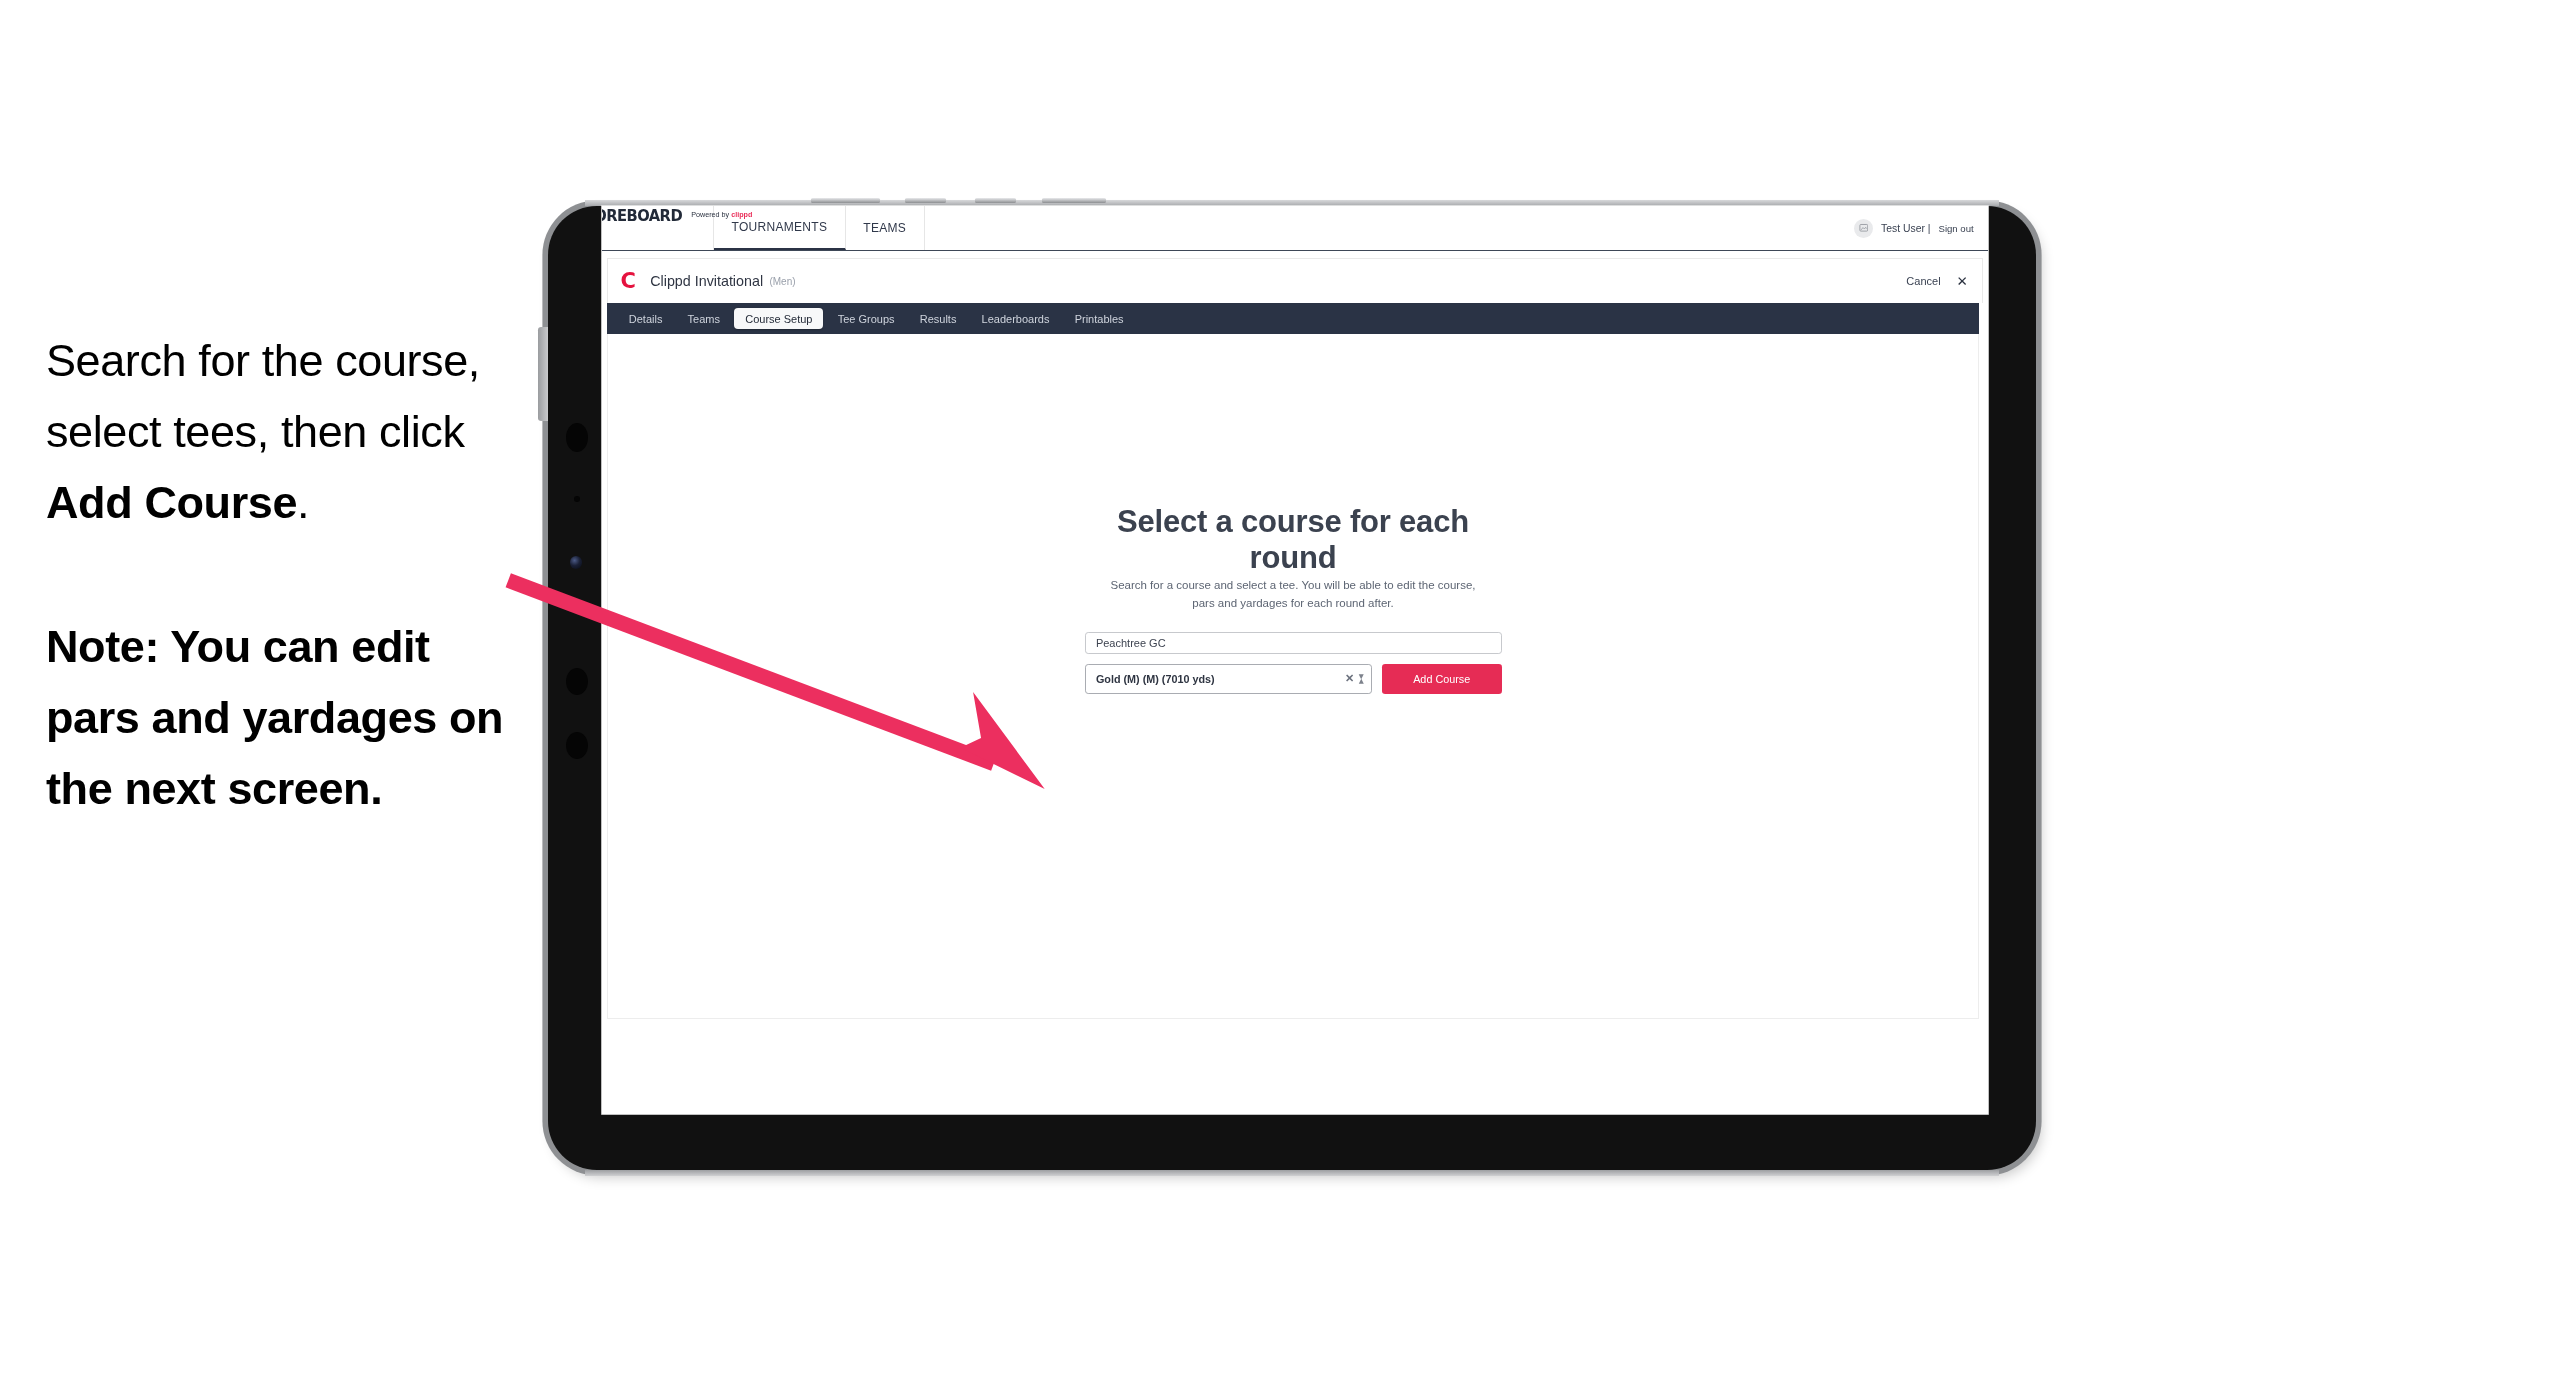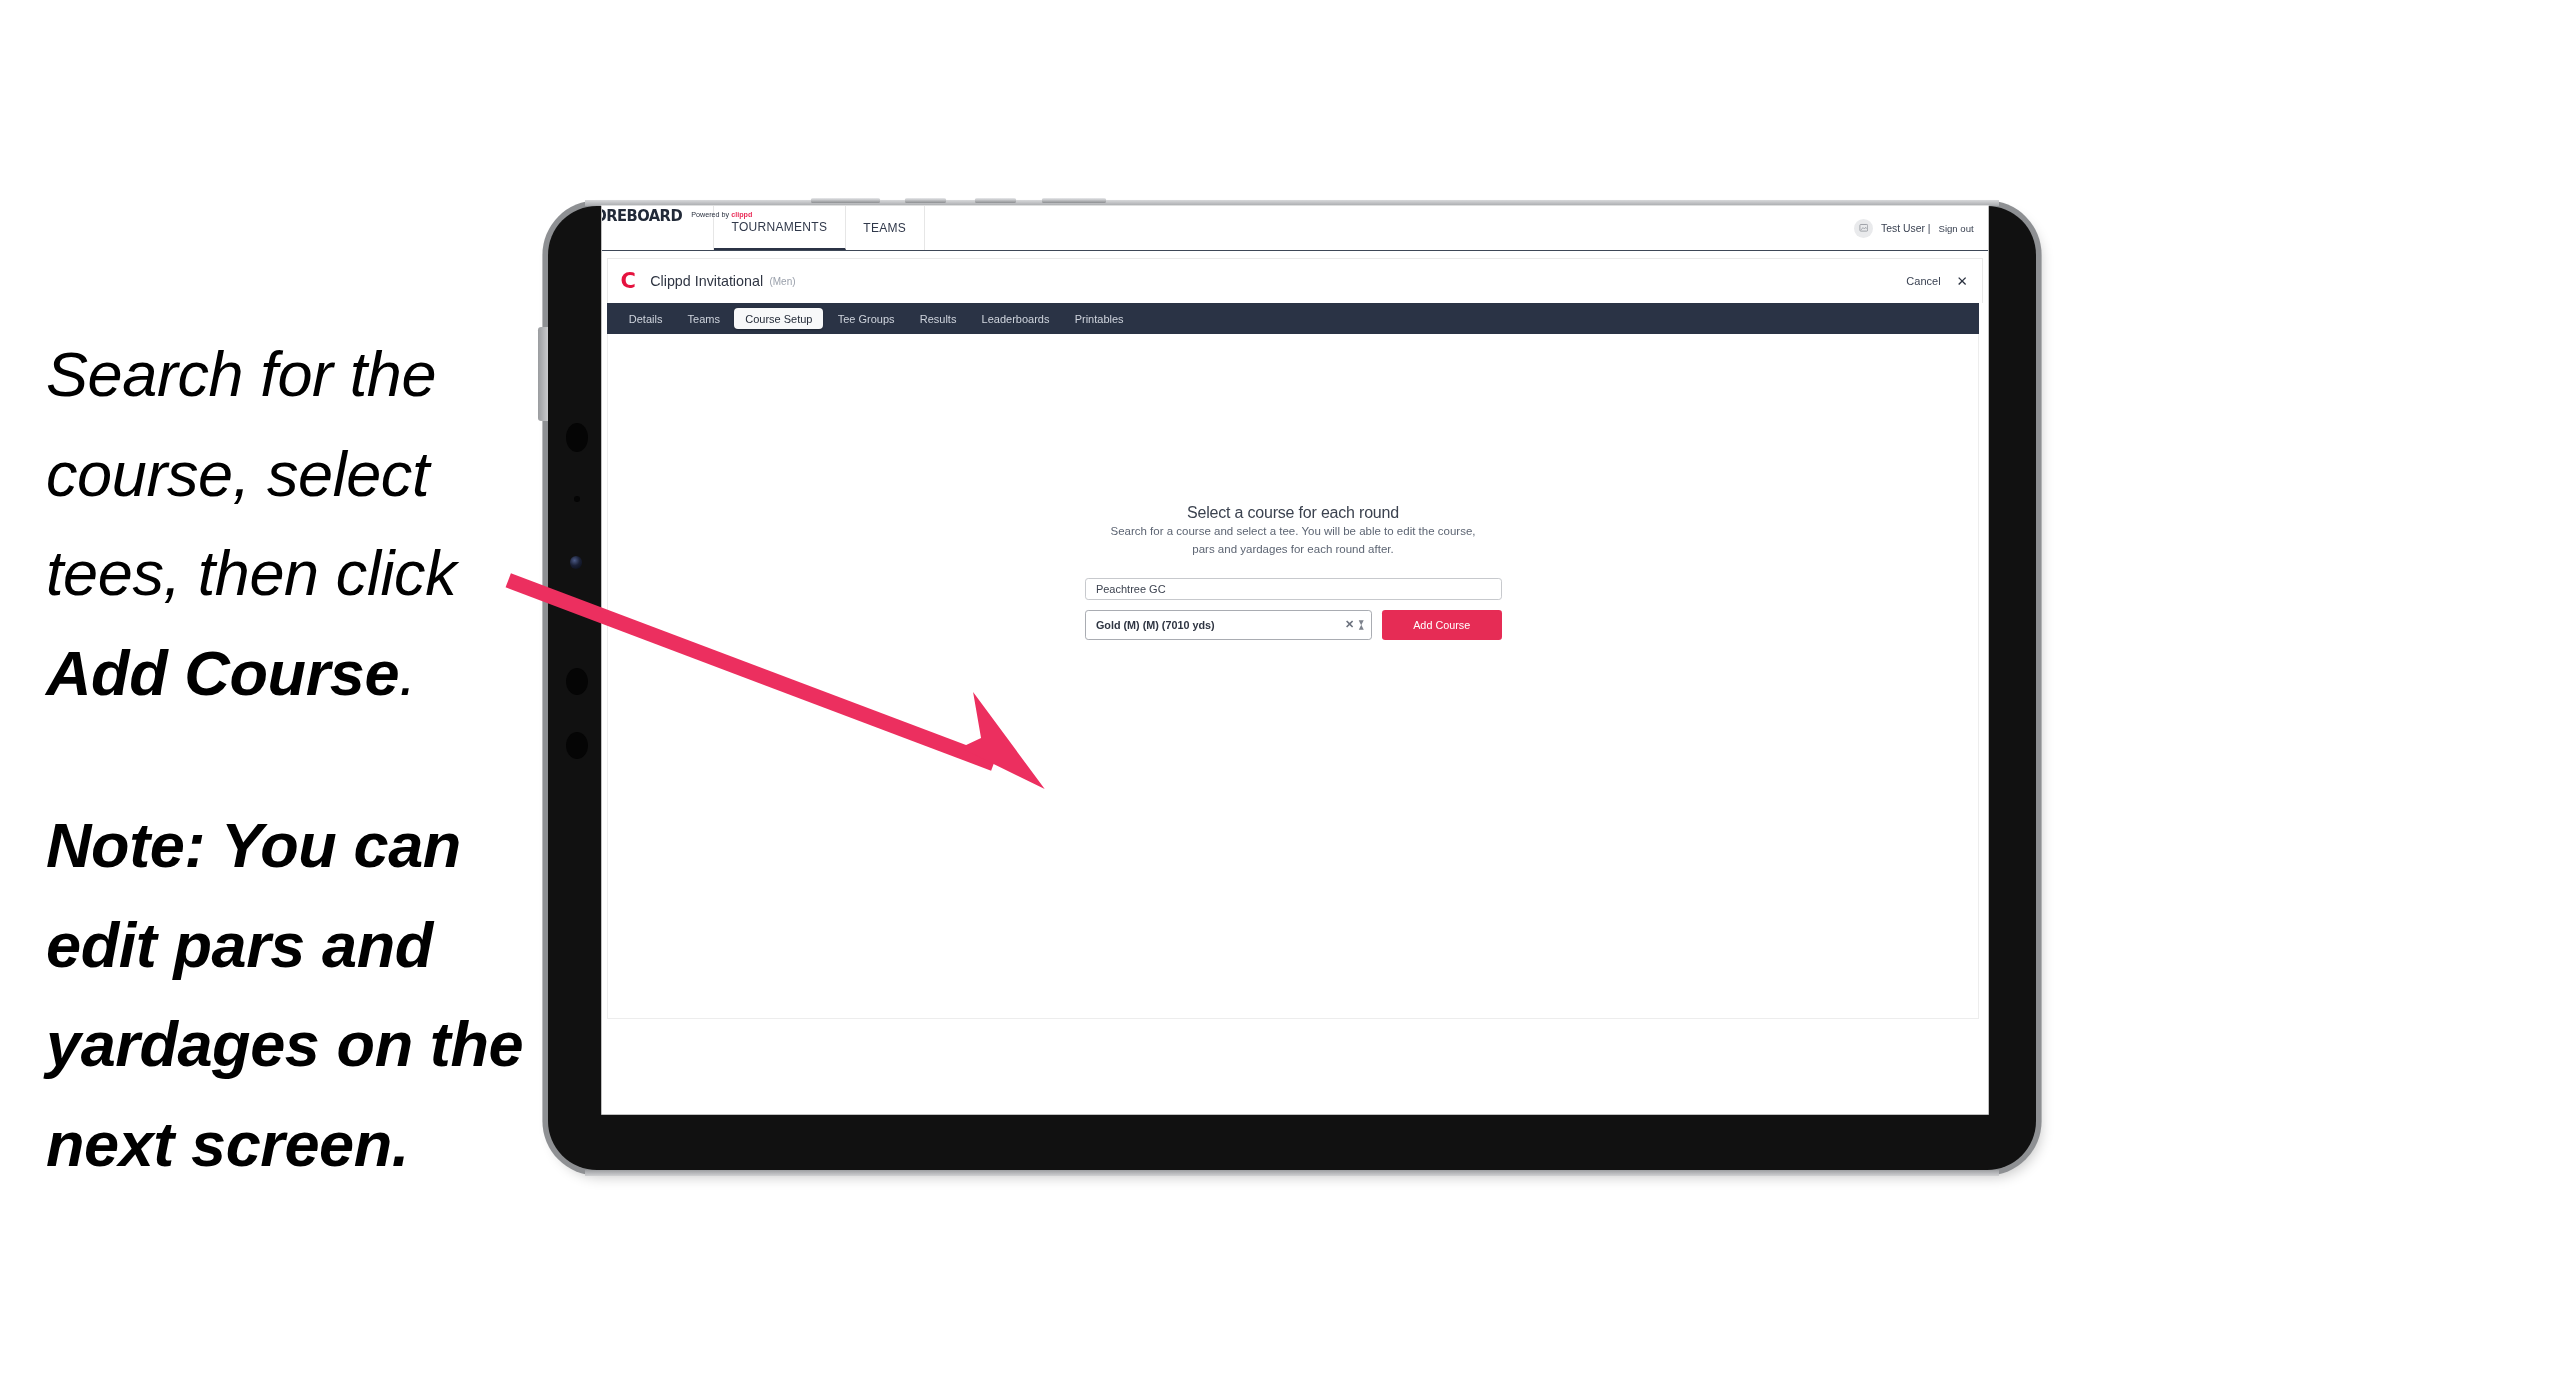--- a/index.html
+++ b/index.html
@@ -20,25 +20,24 @@
   }
 
   
   .callout {
     position: absolute;
     left: 46px;
     top: 325px;
     width: 478px;
   }
   .callout-para {
-    font-size: 63px;
+    font-size: 45px;
     line-height: 1.58;
     color: #000000;
     letter-spacing: -0.4px;
-    font-style: italic;
   }
   .callout-para.p1 { font-weight: 400; }
   .callout-para.p2 { font-weight: 700; margin-top: 73px; }
   .callout-strong { font-weight: 700; }
 
   
   #tablet {
     position: absolute;
     left: 548px;
     top: 206px;
@@ -249,23 +248,23 @@
 
   .form-wrap {
     position: absolute;
     left: 50%;
     top: 170px;
     transform: translateX(-50%);
     width: 430px;
     text-align: center;
   }
   .form-title {
-    font-size: 16px;
+    font-size: 31px;
     color: #3b424f;
-    font-weight: 400;
+    font-weight: 700;
     letter-spacing: -0.2px;
   }
   .form-sub {
     margin: 1px auto 0 auto;
     width: 386px;
     font-size: 11.5px;
     line-height: 1.55;
     color: #5d6573;
   }
 

